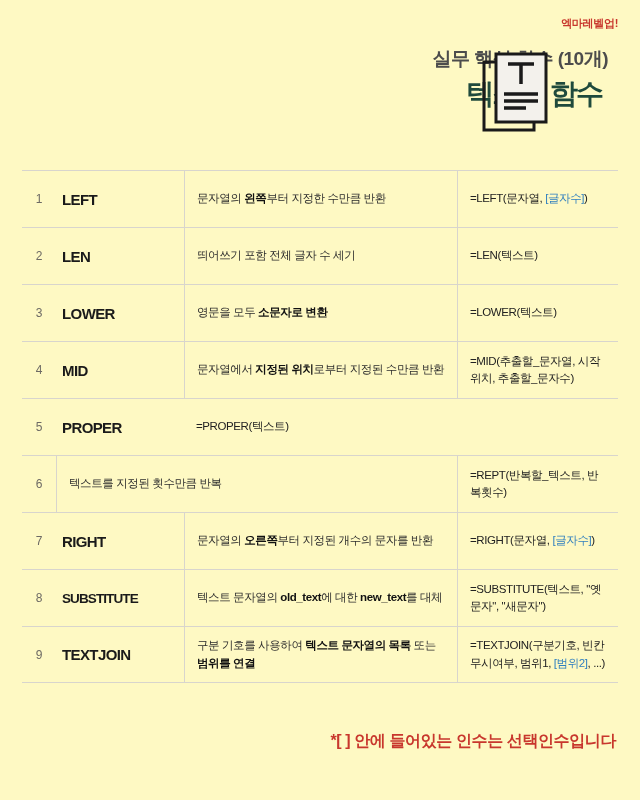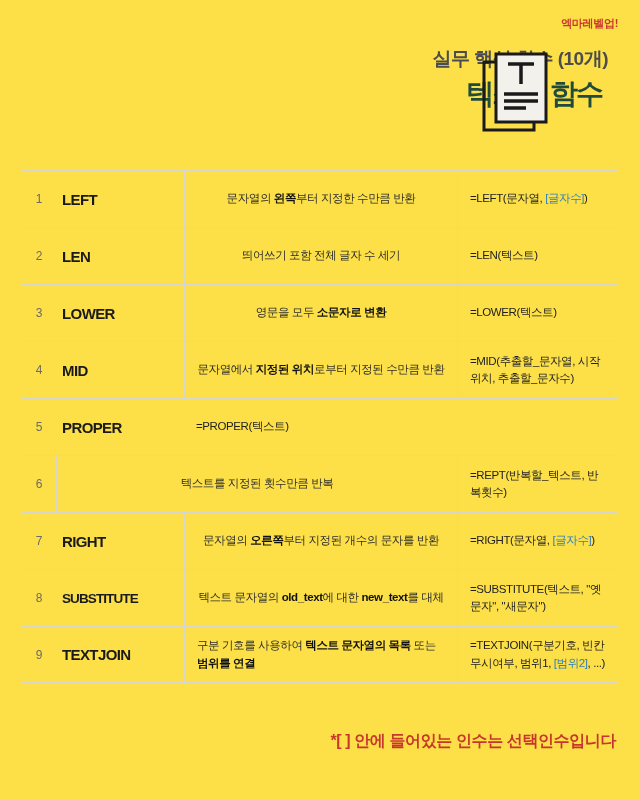--- a/index.html
+++ b/index.html
@@ -5,21 +5,21 @@
   * { box-sizing: border-box; }
   html, body {
     margin: 0; padding: 0;
     width: 640px; height: 800px;
     background: #f2f0ea;
     font-family: "Liberation Sans", sans-serif;
   }
   .page {
     position: relative;
     width: 640px; height: 800px;
-    background: #fde047;
+    background: #fef9c3;
     overflow: hidden;
   }
   
   .brand {
     position: absolute;
     top: 16px; right: 22px;
     font-size: 11px;
     font-weight: 700;
     color: #c8372d;
     letter-spacing: -0.3px;
@@ -83,21 +83,20 @@
   .c-desc {
     flex: 1;
     display: flex; align-items: center;
     border-left: 1px solid #d8d5cd;
     border-right: 1px solid #d8d5cd;
     padding: 6px 12px;
     font-size: 11.5px;
     color: #2c2c2c;
     line-height: 1.5;
     letter-spacing: -0.4px;
-    justify-content: center;
   }
   .c-syntax {
     width: 160px;
     display: flex; align-items: center;
     padding: 6px 10px 6px 12px;
     font-size: 11.5px;
     color: #222;
     line-height: 1.5;
     letter-spacing: -0.4px;
   }

